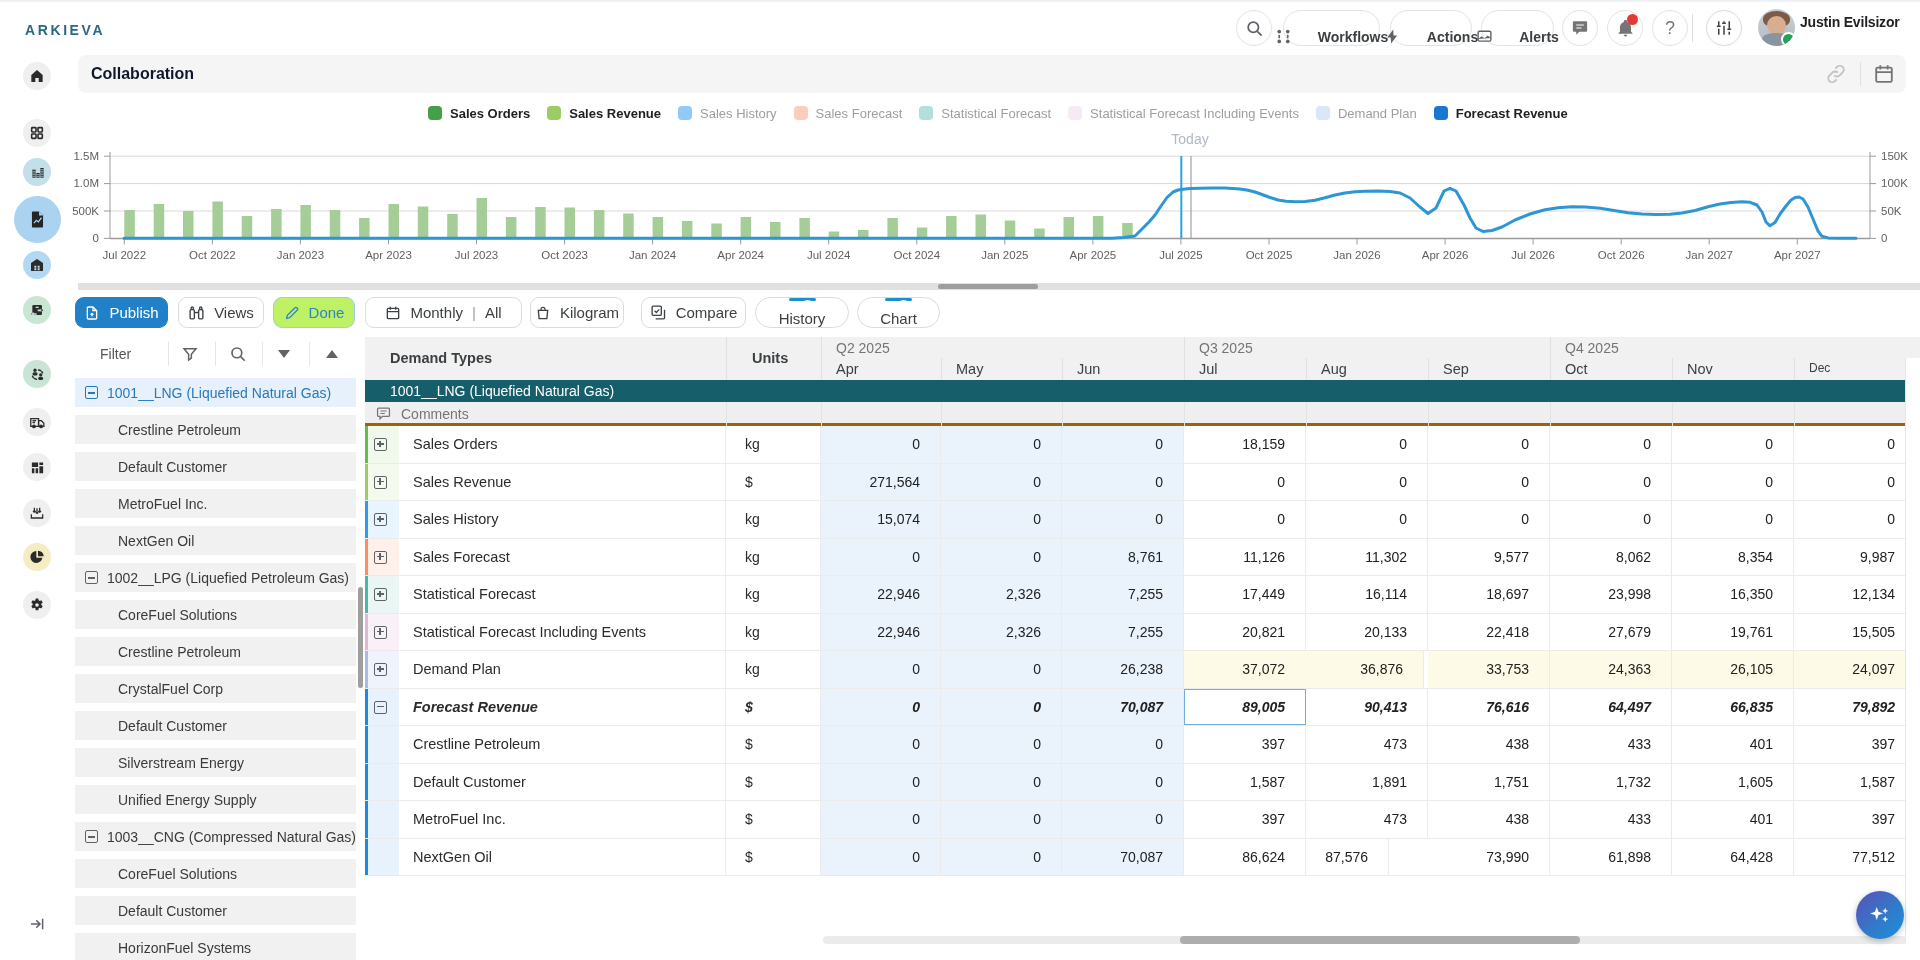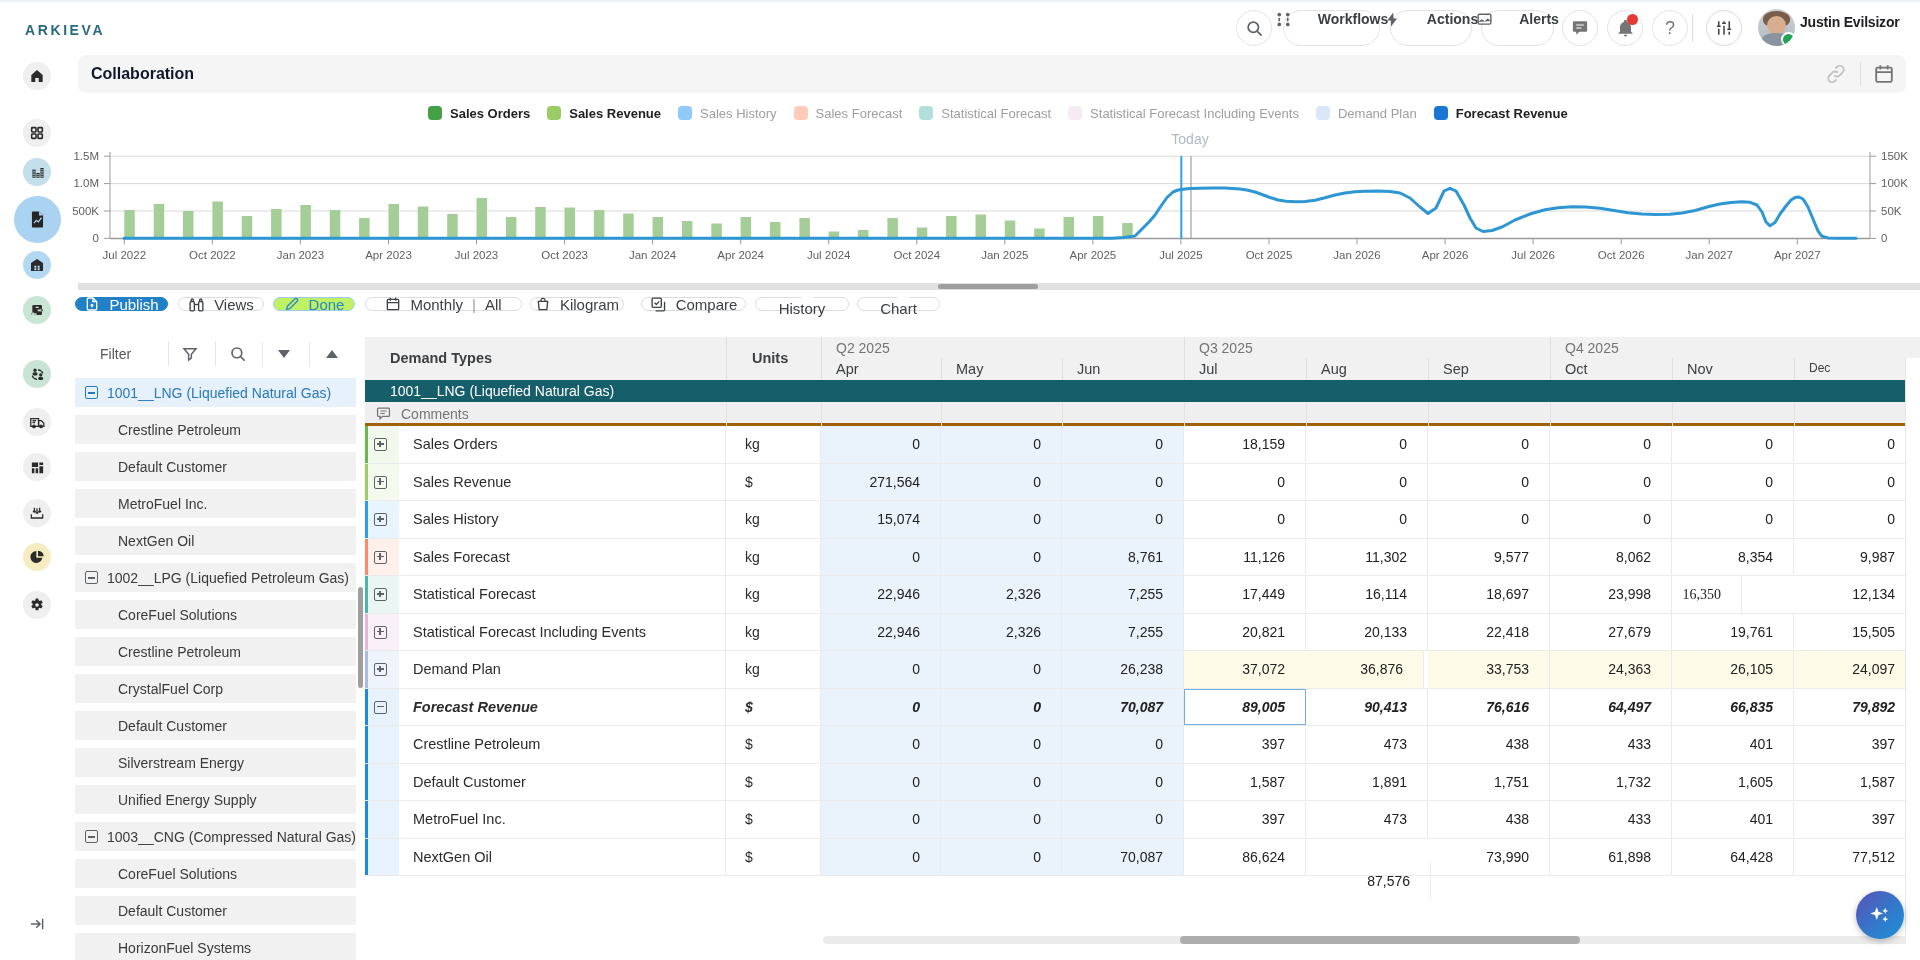--- a/index.html
+++ b/index.html
@@ -8,21 +8,21 @@
 .abs { position:absolute; }
 #app { position:relative; width:1920px; height:960px; background:#fff; }
 
 
 #topline { position:absolute; left:0; top:0; width:1920px; height:2px; background:#eef2f5; }
 #logo { position:absolute; left:25px; top:22px; font-size:14px; font-weight:bold;
   letter-spacing:2.6px; color:#2a6a80; }
 .circ { position:absolute; top:10px; width:36px; height:36px; border:1px solid #e3e3e3;
   border-radius:50%; background:#fff; display:flex; align-items:center; justify-content:center; }
 .pill { position:absolute; top:10px; height:36px; border:1px solid #e3e3e3; border-radius:18px;
-  background:#fff; display:flex; align-items:flex-start; justify-content:center; gap:26px;
+  background:#fff; display:flex; align-items:flex-end; justify-content:center; gap:26px;
   font-size:14px; font-weight:bold; color:#3c4043; }
 .pill svg, .circ svg { flex:none; }
 #uname { position:absolute; left:1800px; top:14px; font-size:14px; font-weight:bold; color:#202124; letter-spacing:-0.2px; }
 #avatar { position:absolute; left:1758px; top:9px; width:37px; height:37px; border-radius:50%; overflow:hidden;
   background:linear-gradient(180deg,#c9cfd4 0%,#b4bdc4 100%); }
 #avatar .hair { position:absolute; left:5px; top:2px; width:27px; height:16px; border-radius:50% 50% 40% 40%; background:#7a5c48; }
 #avatar .face { position:absolute; left:9px; top:7px; width:19px; height:19px; border-radius:50%; background:#d9ae90; }
 #avatar .body { position:absolute; left:4px; top:24px; width:29px; height:14px; border-radius:45% 45% 0 0; background:#8a94a0; }
 #avatar::after { content:""; position:absolute; right:-1px; bottom:-1px; width:11px; height:11px;
   border-radius:50%; background:#21a455; border:2px solid #fff; }
@@ -44,21 +44,21 @@
 #legend .chip { width:14px; height:14px; border-radius:4px; }
 #legend .on { color:#212121; font-weight:bold; }
 #legend .off { color:#9e9e9e; }
 
 
 #chart { position:absolute; left:0; top:130px; }
 #chartsb { position:absolute; left:78px; top:283px; width:1842px; height:7px; background:#e0e0e0; }
 #chartsb .th { position:absolute; left:860px; top:1px; width:100px; height:5px; border-radius:3px; background:#9e9e9e; }
 
 
-.tbtn { position:absolute; top:297px; height:14px; border-radius:9px; border:1px solid #dcdcdc;
+.tbtn { position:absolute; top:297px; height:31px; border-radius:9px; border:1px solid #dcdcdc;
   background:#fff; display:flex; align-items:center; justify-content:center; gap:9px;
   font-size:15px; color:#3c4043; }
 #btnPublish { background:#2180c6; border-color:#2180c6; color:#fff; }
 #btnDone { background:#bef264; border-color:#9fcbee; color:#2a86c8;text-align:center; }
 .tgl { width:27px; height:17px; border-radius:9px; background:#1d8fd1; position:relative; }
 .tgl::after { content:""; position:absolute; right:2px; top:2px; width:13px; height:13px;
   border-radius:50%; background:#fff; }
 .tglpill { border-radius:17px;flex-direction:column; }
 
 
@@ -674,21 +674,21 @@
     <div class="pmbox plus"></div>
     <div class="ncell" style="">Statistical Forecast</div>
     <div class="ucell" style="">kg</div>
     <div class="vcell histc" style="left:456px;width:120px;">22,946</div>
     <div class="vcell histc" style="left:576px;width:121px;">2,326</div>
     <div class="vcell histc" style="left:697px;width:122px;">7,255</div>
     <div class="vcell" style="left:819px;width:122px;">17,449</div>
     <div class="vcell" style="left:941px;width:122px;">16,114</div>
     <div class="vcell" style="left:1063px;width:122px;">18,697</div>
     <div class="vcell" style="left:1185px;width:122px;text-align:right;">23,998</div>
-    <div class="vcell" style="left:1255px;width:122px;font-family:Liberation Serif, serif;">16,350</div>
+    <div class="vcell" style="left:1307px;width:122px;">16,350</div>
     <div class="vcell" style="left:1429px;width:112px;padding-right:10px">12,134</div>
   </div>
   <div class="drow" style="top:613.5px">
     <div class="strip" style="background:#e5b5d8"></div>
     <div class="icell" style="background:#faf0f7"></div>
     <div class="pmbox plus"></div>
     <div class="ncell" style="">Statistical Forecast Including Events</div>
     <div class="ucell" style="">kg</div>
     <div class="vcell histc" style="left:456px;width:120px;">22,946</div>
     <div class="vcell histc" style="left:576px;width:121px;">2,326</div>
@@ -779,21 +779,21 @@
   </div>
   <div class="drow" style="top:838.5px">
     <div class="strip" style="background:#1e88e5"></div>
     <div class="icell" style="background:#e7f2fc"></div>
     <div class="ncell" style="">NextGen Oil</div>
     <div class="ucell" style="">$</div>
     <div class="vcell histc" style="left:456px;width:120px;">0</div>
     <div class="vcell histc" style="left:576px;width:121px;">0</div>
     <div class="vcell histc" style="left:697px;width:122px;">70,087</div>
     <div class="vcell" style="left:819px;width:122px;">86,624</div>
-    <div class="vcell" style="left:944px;width:122px;margin-top:24px;">87,576</div>
+    <div class="vcell" style="left:902px;width:122px;">87,576</div>
     <div class="vcell" style="left:1063px;width:122px;">73,990</div>
     <div class="vcell" style="left:1185px;width:122px;">61,898</div>
     <div class="vcell" style="left:1307px;width:122px;">64,428</div>
     <div class="vcell" style="left:1429px;width:112px;padding-right:10px">77,512</div>
   </div>
 
   <div class="abs" style="left:1905px;top:358px;width:1px;height:586px;background:#e6e6e6"></div>
   <div id="hscroll">
       <div class="th"></div>
     </div>

